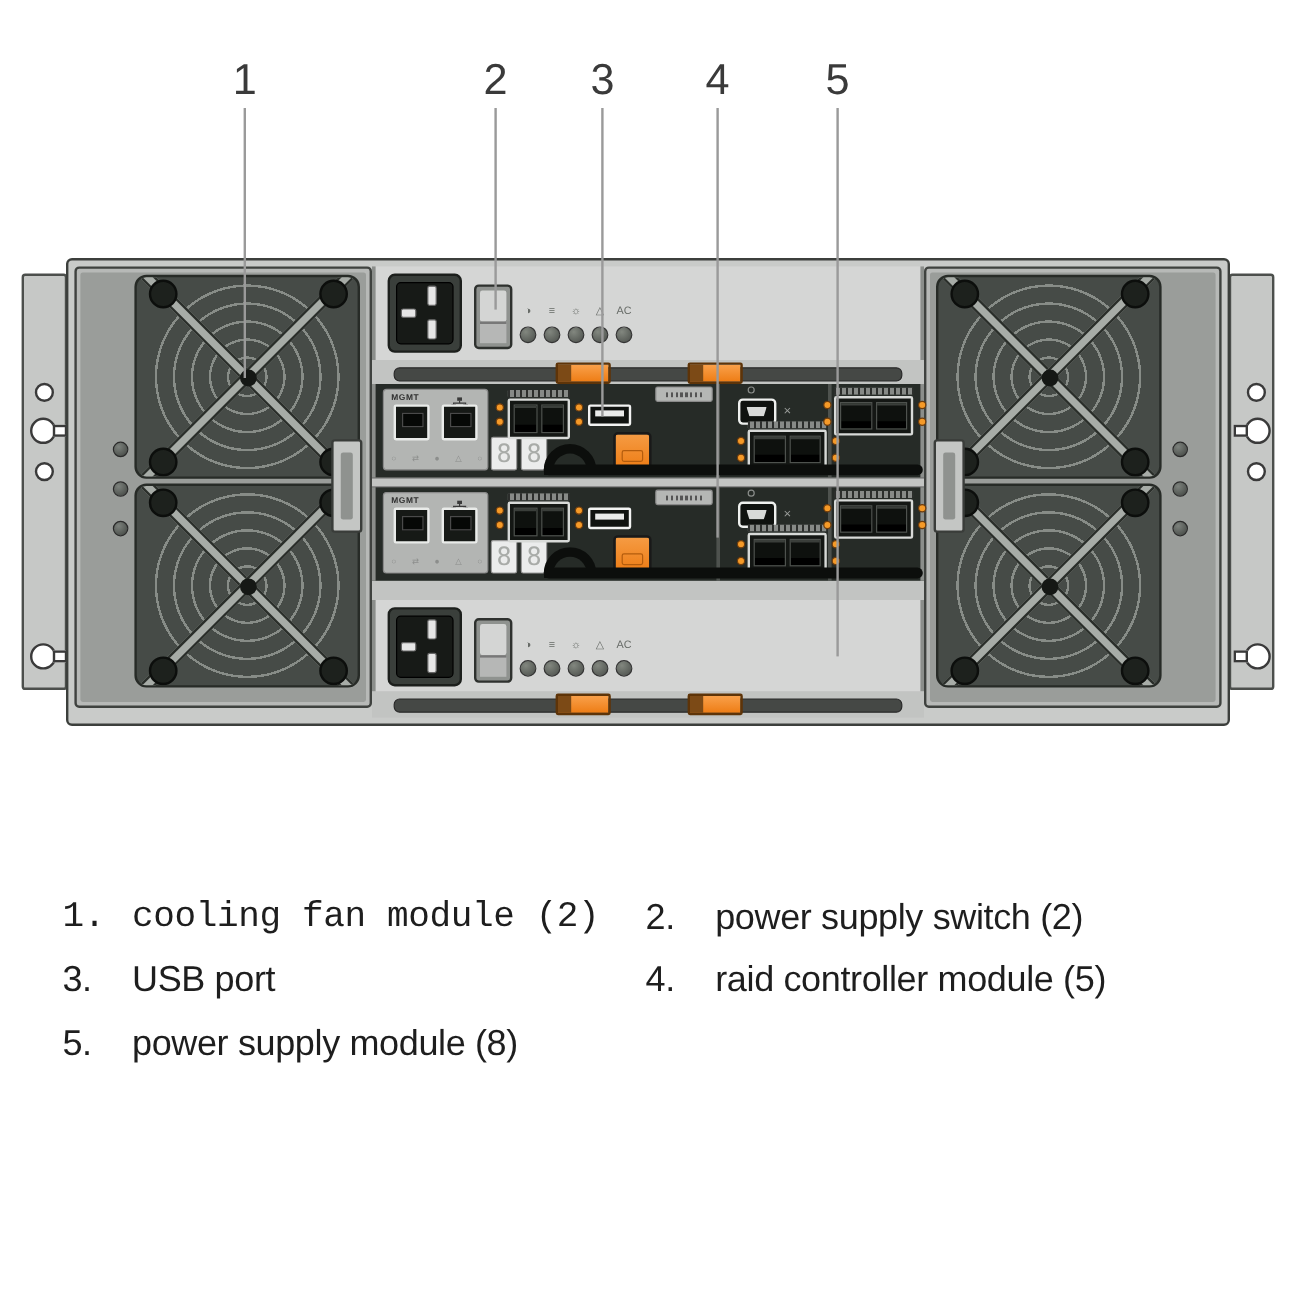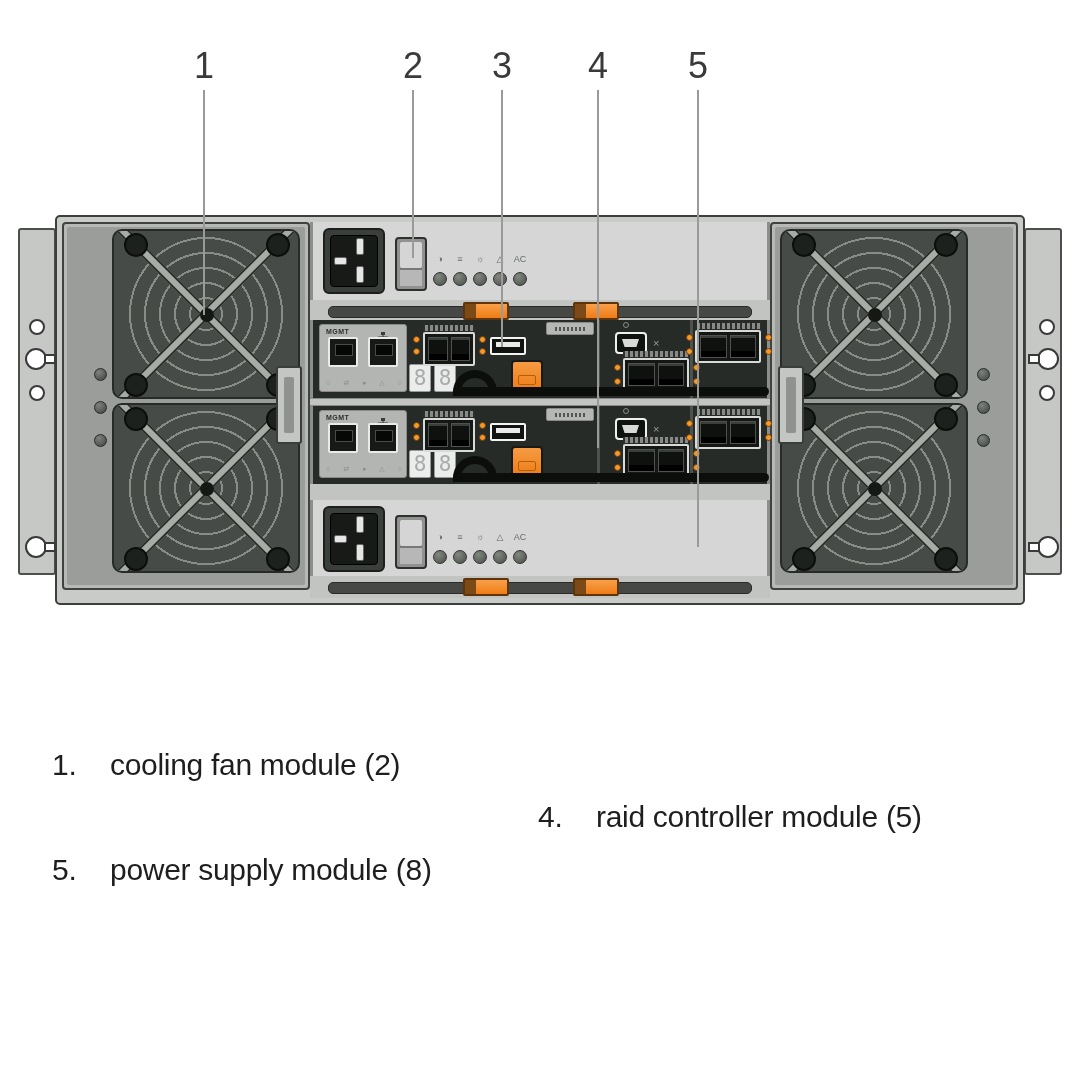--- a/index.html
+++ b/index.html
@@ -132,21 +132,21 @@
                  clip-path:polygon(0 0,100% 0,85% 100%,15% 100%);}
   .microdot{position:absolute;width:6px;height:6px;border:1px solid #8a8d8a;border-radius:50%;box-sizing:border-box;}
   .xglyph{position:absolute;font-size:11px;line-height:11px;color:#9a9d9a;}
   .ctrl-handle{position:absolute;left:140px;top:67px;width:316px;height:9px;background:#0c0e0c;border-radius:5px;}
   .ctrl-loop{position:absolute;left:140px;top:50px;width:44px;height:26px;border:8px solid #0c0e0c;border-bottom:none;
              border-radius:26px 26px 0 0;box-sizing:border-box;}
 
   
   .legend-item{position:absolute;font-size:30px;color:#1e1e1e;letter-spacing:-.3px;white-space:nowrap;}
   .legend-num{display:inline-block;width:58px;}
-  .li1{left:52px;top:748px;} .li2{left:538px;top:748px;}
+  .li1{left:52px;top:748px;font-family:Liberation Mono, monospace;} .li2{left:538px;top:748px;}
   .li3{left:52px;top:800px;} .li4{left:538px;top:800px;}
   .li5{left:52px;top:853px;}
 </style>
 </head>
 <body>
 
 <div class="stage">
 
   <div class="co-num" style="left:204px;top:48px;">1</div>
   <div class="co-num" style="left:413px;top:48px;">2</div>
@@ -434,20 +434,26 @@
     <div class="amber" style="left:373px;top:28px;"></div>
     <div class="amber" style="left:452px;top:14px;"></div>
     <div class="amber" style="left:452px;top:28px;"></div>
     <div class="ctrl-loop"></div>
     <div class="ctrl-handle"></div>
   </div>
 
   <div class="legend-item li1">
     <span class="legend-num">1.</span><span>cooling fan module (2)</span>
   </div>
+  <div class="legend-item li2">
+    <span class="legend-num">2.</span><span>power supply switch (2)</span>
+  </div>
+  <div class="legend-item li3">
+    <span class="legend-num">3.</span><span>USB port</span>
+  </div>
   <div class="legend-item li4">
     <span class="legend-num">4.</span><span>raid controller module (5)</span>
   </div>
   <div class="legend-item li5">
     <span class="legend-num">5.</span><span>power supply module (8)</span>
   </div>
 
 </div>
 
 </body></html>

